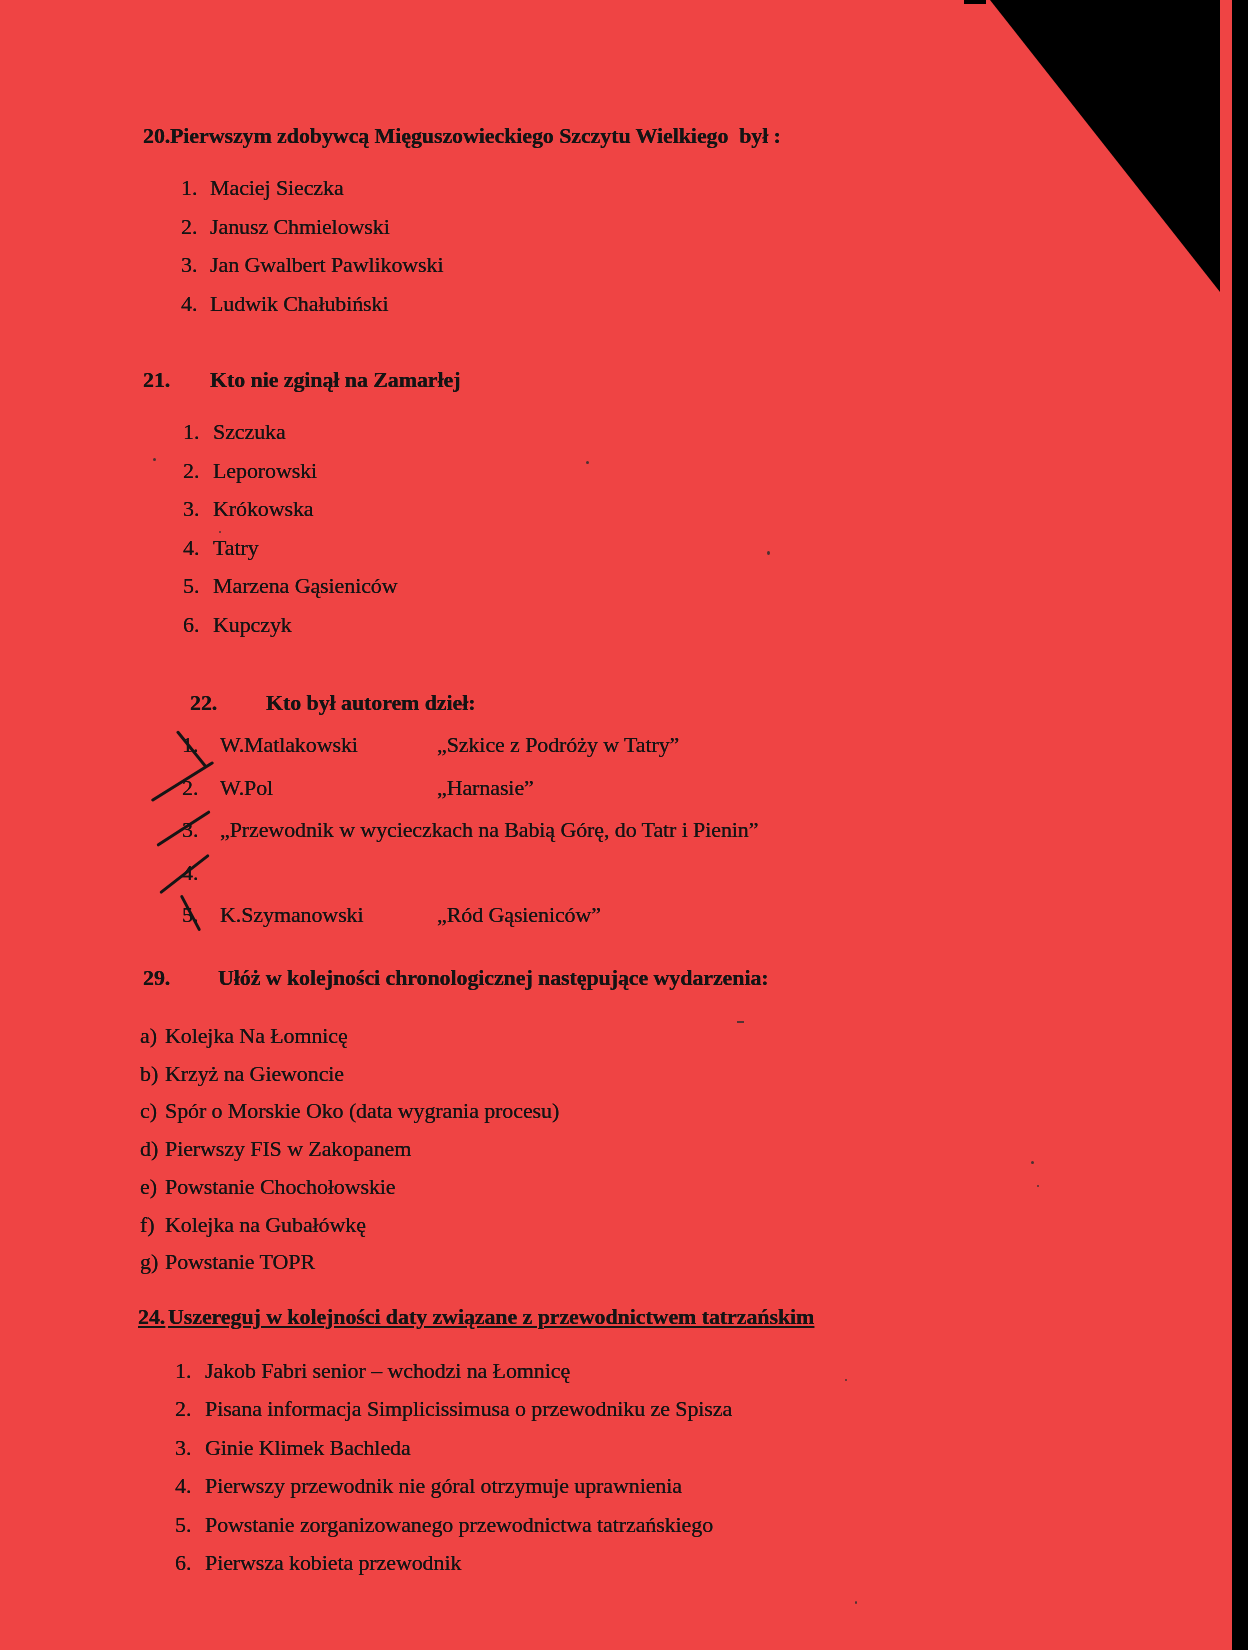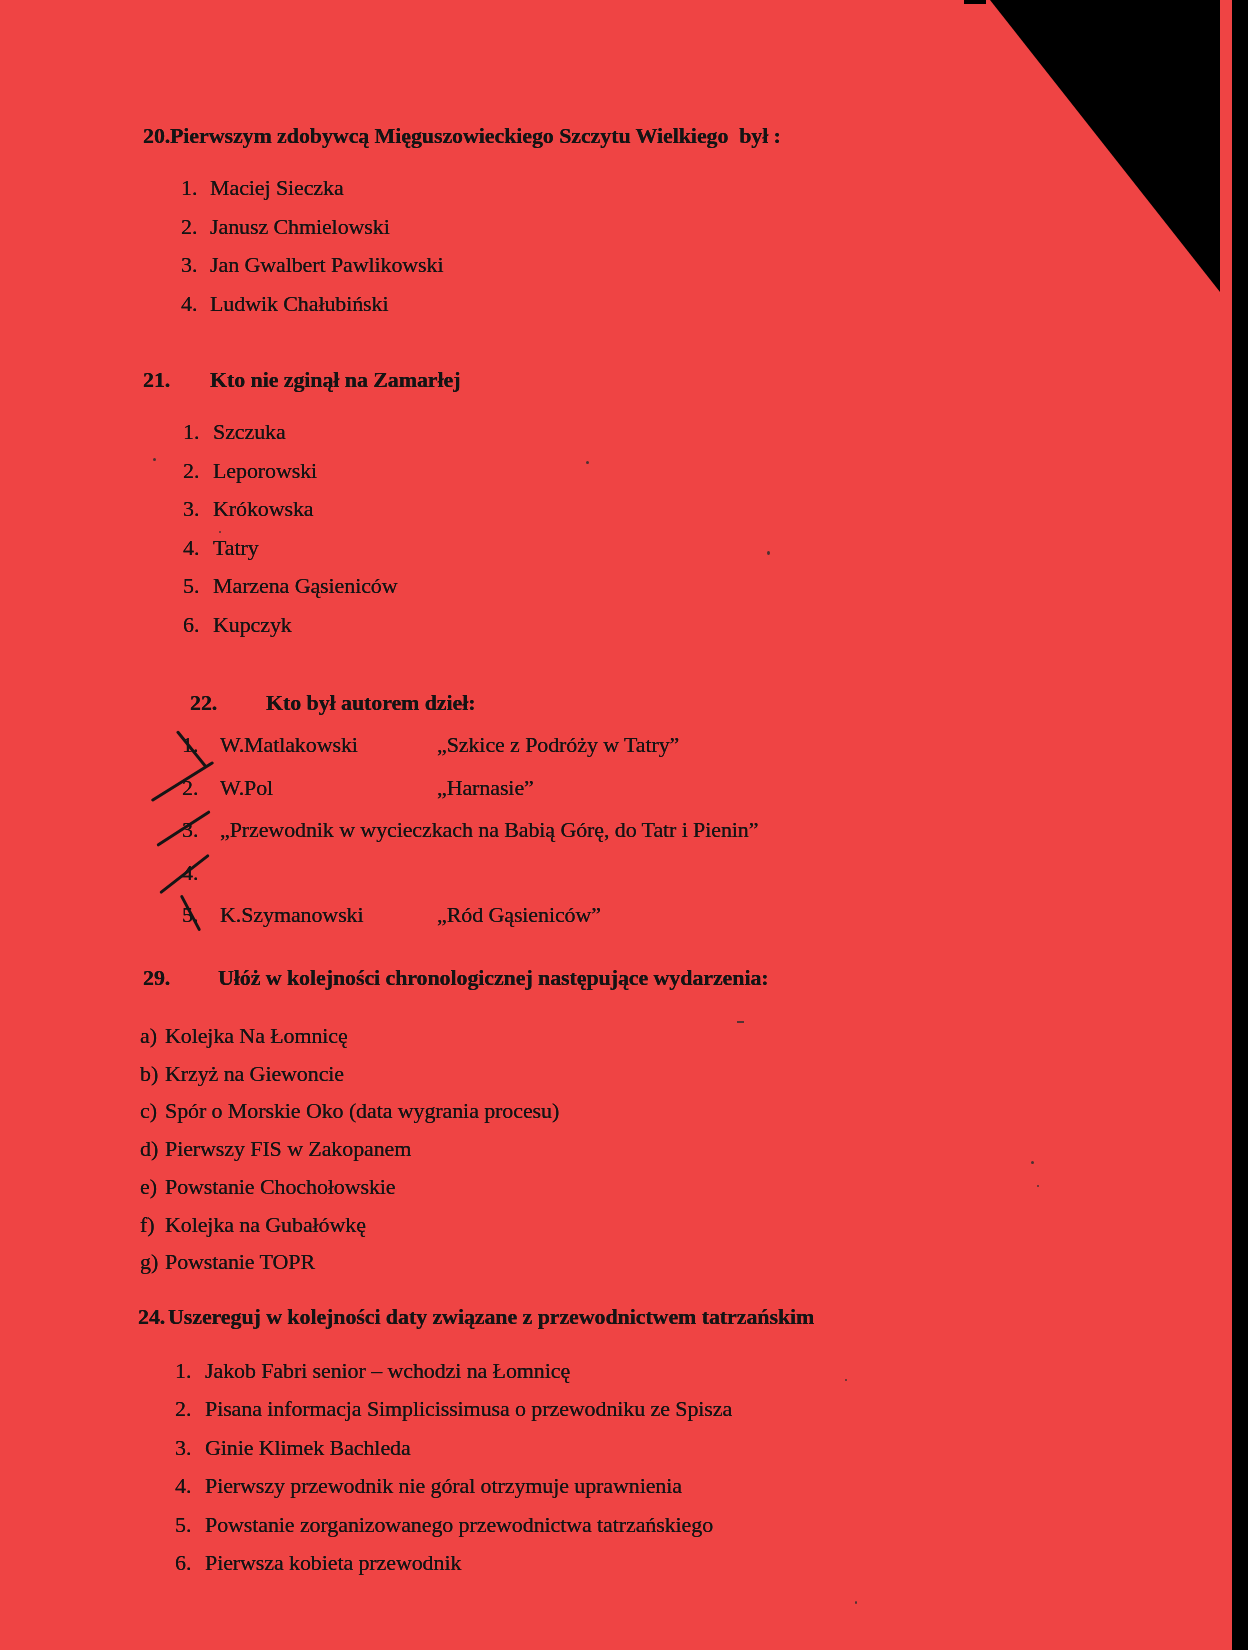--- a/index.html
+++ b/index.html
@@ -20,21 +20,21 @@
   
   #q20h{left:143px;top:122px;} #q20h .qnum{width:27px;}
   #q20l{left:181px;top:169px;line-height:38.6px;} #q20l .lbl{width:29px;}
   #q21h{left:143px;top:366px;} #q21h .qnum{width:67px;}
   #q21l{left:183px;top:413px;line-height:38.6px;} #q21l .lbl{width:30px;}
   #q22h{left:142px;top:689px;margin-left:48px;} #q22h .qnum{width:76px;}
   #q22l{left:182px;top:724px;line-height:42.6px;width:1010px;} 
   #q22l .lbl{width:38px;} #q22l .author{flex:0 0 217px;}
   #q23h{left:143px;top:964px;} #q23h .qnum{width:75px;}
   #q23l{left:140px;top:1017px;line-height:37.7px;} #q23l .lbl{width:25px;}
-  #q24h{left:138px;top:1303px;} #q24h .qnum{width:30px;}
+  #q24h{left:138px;top:1303px;text-decoration:underline;} #q24h .qnum{width:30px;}
   #q24l{left:175px;top:1352px;line-height:38.4px;} #q24l .lbl{width:30px;}
   
   .corner-triangle{
     position:absolute;left:990px;top:0;width:230px;height:292px;background:#000;
     clip-path:polygon(0 0,100% 0,100% 100%);
   }
   .edge-bar{position:absolute;left:1232px;top:0;width:16px;height:1650px;background:#000;}
   .top-speck{position:absolute;background:#000;}
   .strike{position:absolute;width:3px;background:#151515;border-radius:2px;}
   .noise{position:absolute;background:#2e2e2e;border-radius:50%;opacity:.85;}

